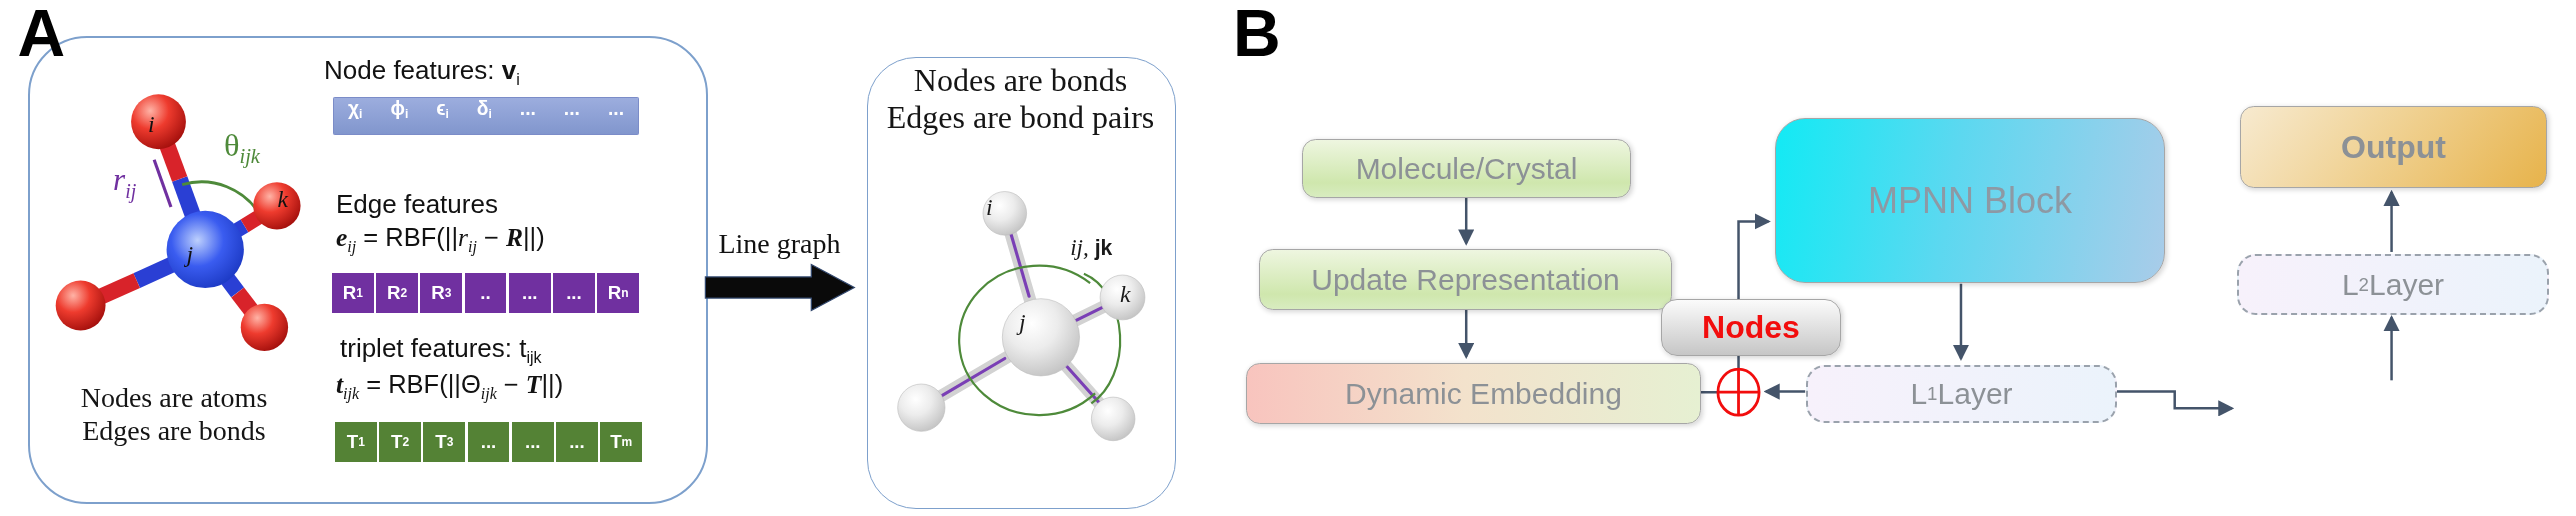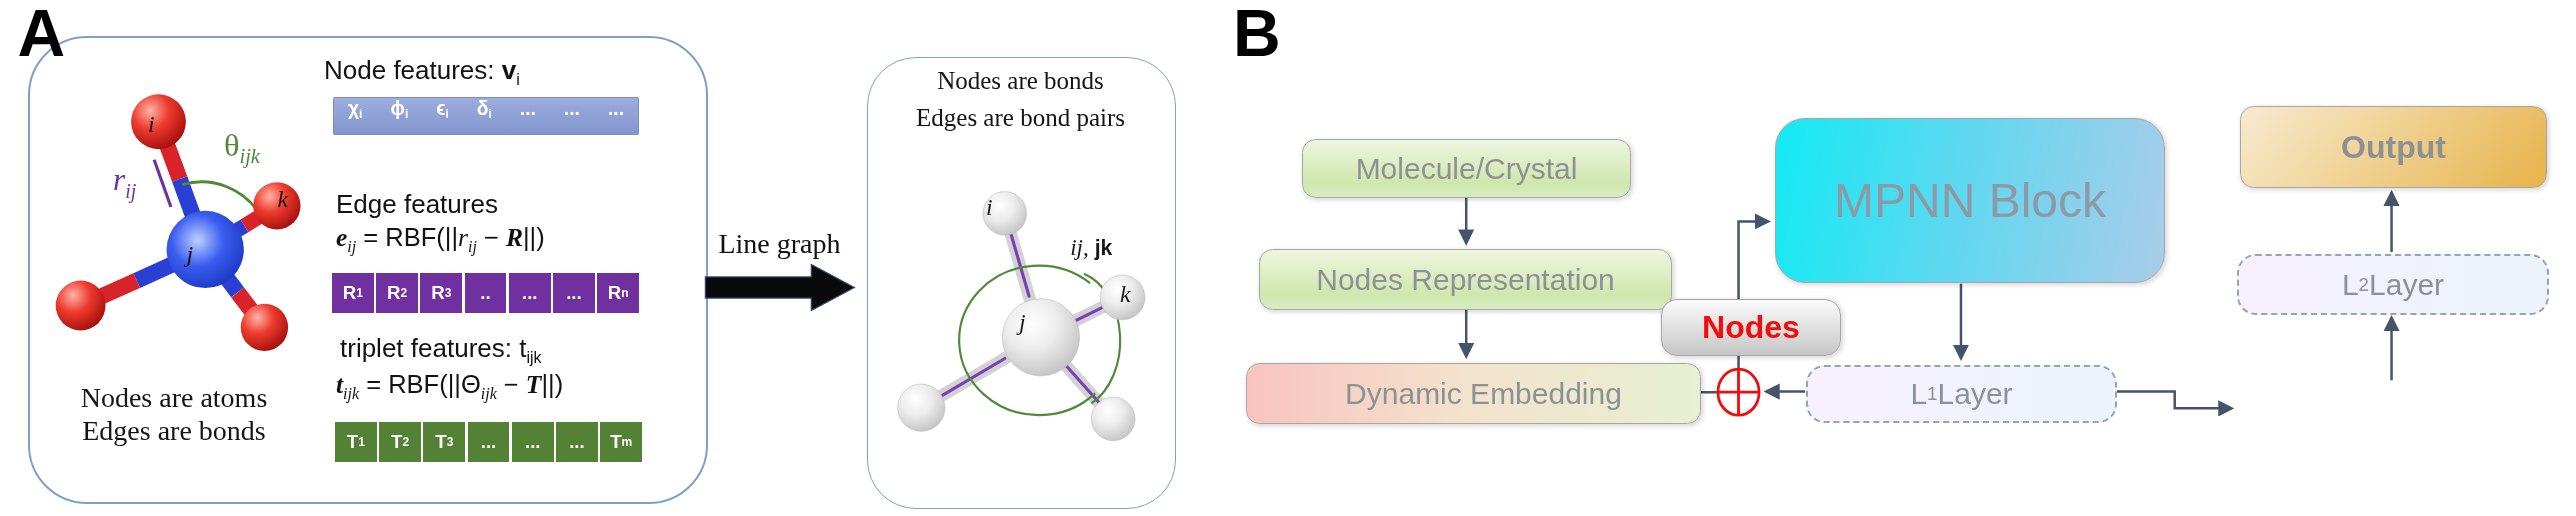--- a/index.html
+++ b/index.html
@@ -21,33 +21,33 @@
             background:linear-gradient(180deg,#9cadde 0%,#8196cd 100%);
             border:1.2px solid #7b8cc8;border-radius:1.2px;}
   .bar-blue .bsym{color:#fff;font-weight:bold;font-size:19.3px;}
   .bar-blue sub{color:#fff;font-size:12px;font-weight:bold;}
   .frow{display:flex;gap:2.5px;}
   .fcell{flex:1;display:flex;align-items:center;justify-content:center;
          color:#fff;font-weight:bold;font-size:18.7px;}
   .fcell sub{font-size:12px;}
   .row-purple .fcell{background:#7030a0;}
   .row-green .fcell{background:#548235;}
-  .lg-title{font-size:25px;color:#151515;text-align:center;line-height:37px;}
+  .lg-title{font-size:32px;color:#151515;text-align:center;line-height:37px;}
   .line-graph-label{font-size:28px;color:#111;text-align:center;}
   
   .bbox{position:absolute;display:flex;align-items:center;justify-content:center;
         border-radius:13.7px;border:1.6px solid #a6a6a6;color:#8c9196;font-size:30px;
         box-shadow:1.2px 1.9px 5px rgba(0,0,0,0.16);white-space:nowrap;}
   .bbox sub{font-size:18.7px;}
   .b-green{background:linear-gradient(180deg,#eef6e0 0%,#cfe7ad 75%,#d8ecc0 100%);}
   .b-pinkgreen{background:linear-gradient(90deg,#f8c4be 0%,#f3e2cc 48%,#e6f0d2 100%);padding-left:20px;}
   .b-gray{background:linear-gradient(180deg,#fbfbfb 0%,#c6c6c6 100%);}
   .b-gray .update-text{color:#f20d0d;font-weight:bold;font-size:32px;}
   .b-cyan{background:linear-gradient(100deg,#12eaf4 0%,#5cd8f0 45%,#a9cce9 100%);
-          border-radius:30px;font-size:48px;color:#8d99a4;}
+          border-radius:30px;font-size:36px;color:#8d99a4;}
   .b-gold{background:linear-gradient(130deg,#f7ead0 0%,#f0d294 45%,#e7b34b 100%);
           font-size:32px;font-weight:bold;}
   .b-lav{background:linear-gradient(90deg,#f7f1fb 0%,#ebf3fb 100%);}
   .b-pool{background:linear-gradient(90deg,#f3edf9 0%,#e9f3fa 100%);}
   .dashed{border:2.2px dashed #9aa2ac;border-radius:18.7px;box-shadow:none;}
   svg text{font-family:"Liberation Serif", serif;}
 </style>
 </head>
 <body>
 
@@ -257,21 +257,21 @@
     <div>Edges are bond pairs</div>
   </div>
 
   <div class="abs panel-tag" style="left:1233px;top:0px;">B</div>
 
   <div class="bbox b-green" style="left:1302px;top:139px;width:327px;height:57px;">
     <span>Molecule/Crystal</span>
   </div>
 
   <div class="bbox b-green" style="left:1259px;top:249px;width:411px;height:59px;">
-    <span>Nodes Representation</span>
+    <span>Update Representation</span>
   </div>
 
   <div class="bbox b-pinkgreen" style="left:1246px;top:363px;width:433px;height:59px;">
     <span>Dynamic Embedding</span>
   </div>
 
   <div class="bbox b-gray" style="left:1661px;top:299px;width:178px;height:55px;border-radius:16px;">
     <span class="update-text">Nodes</span>
   </div>
 

